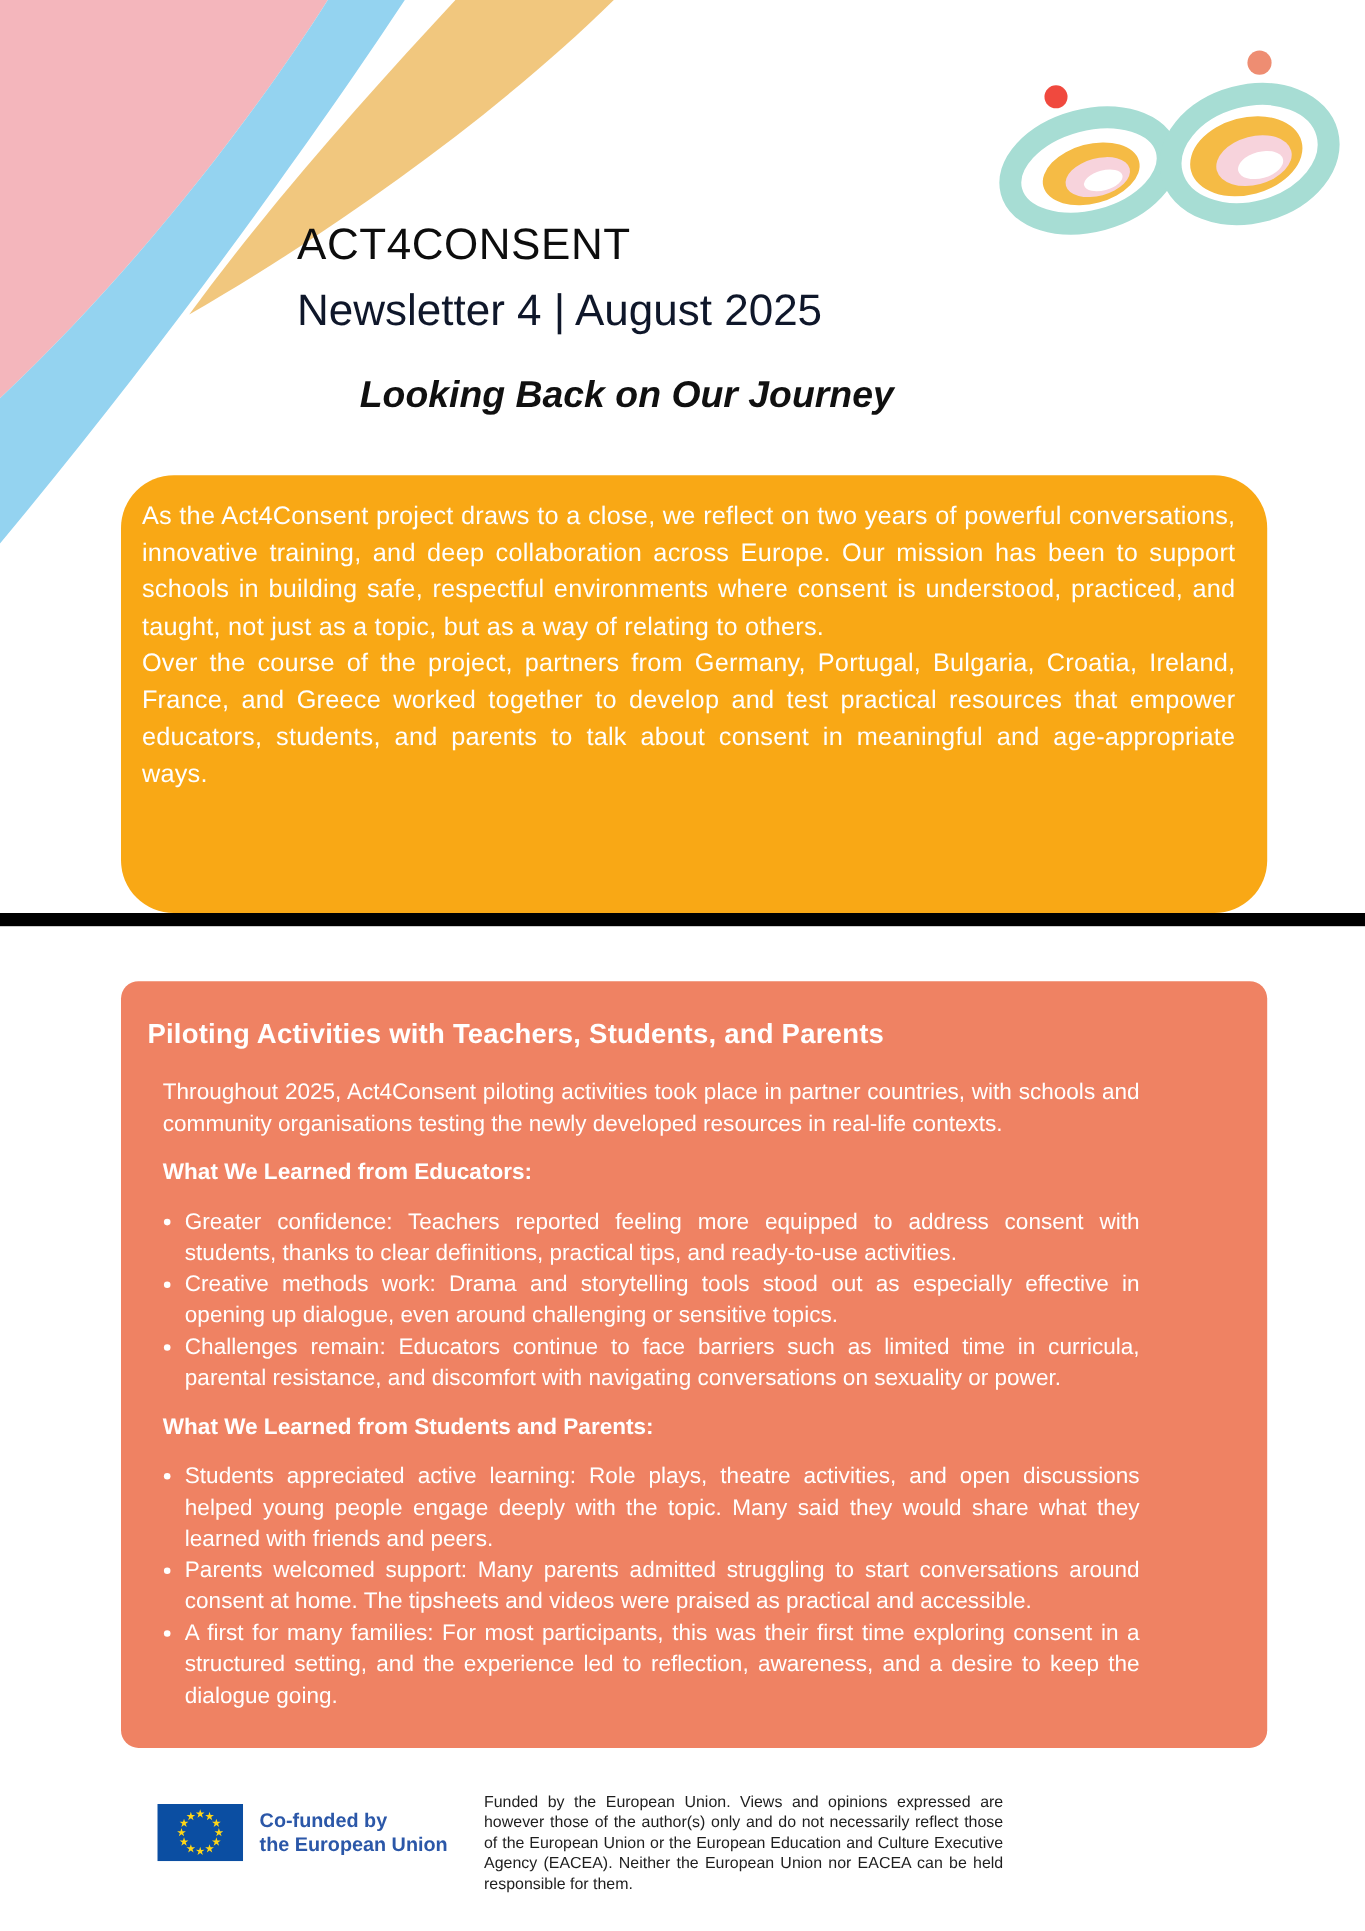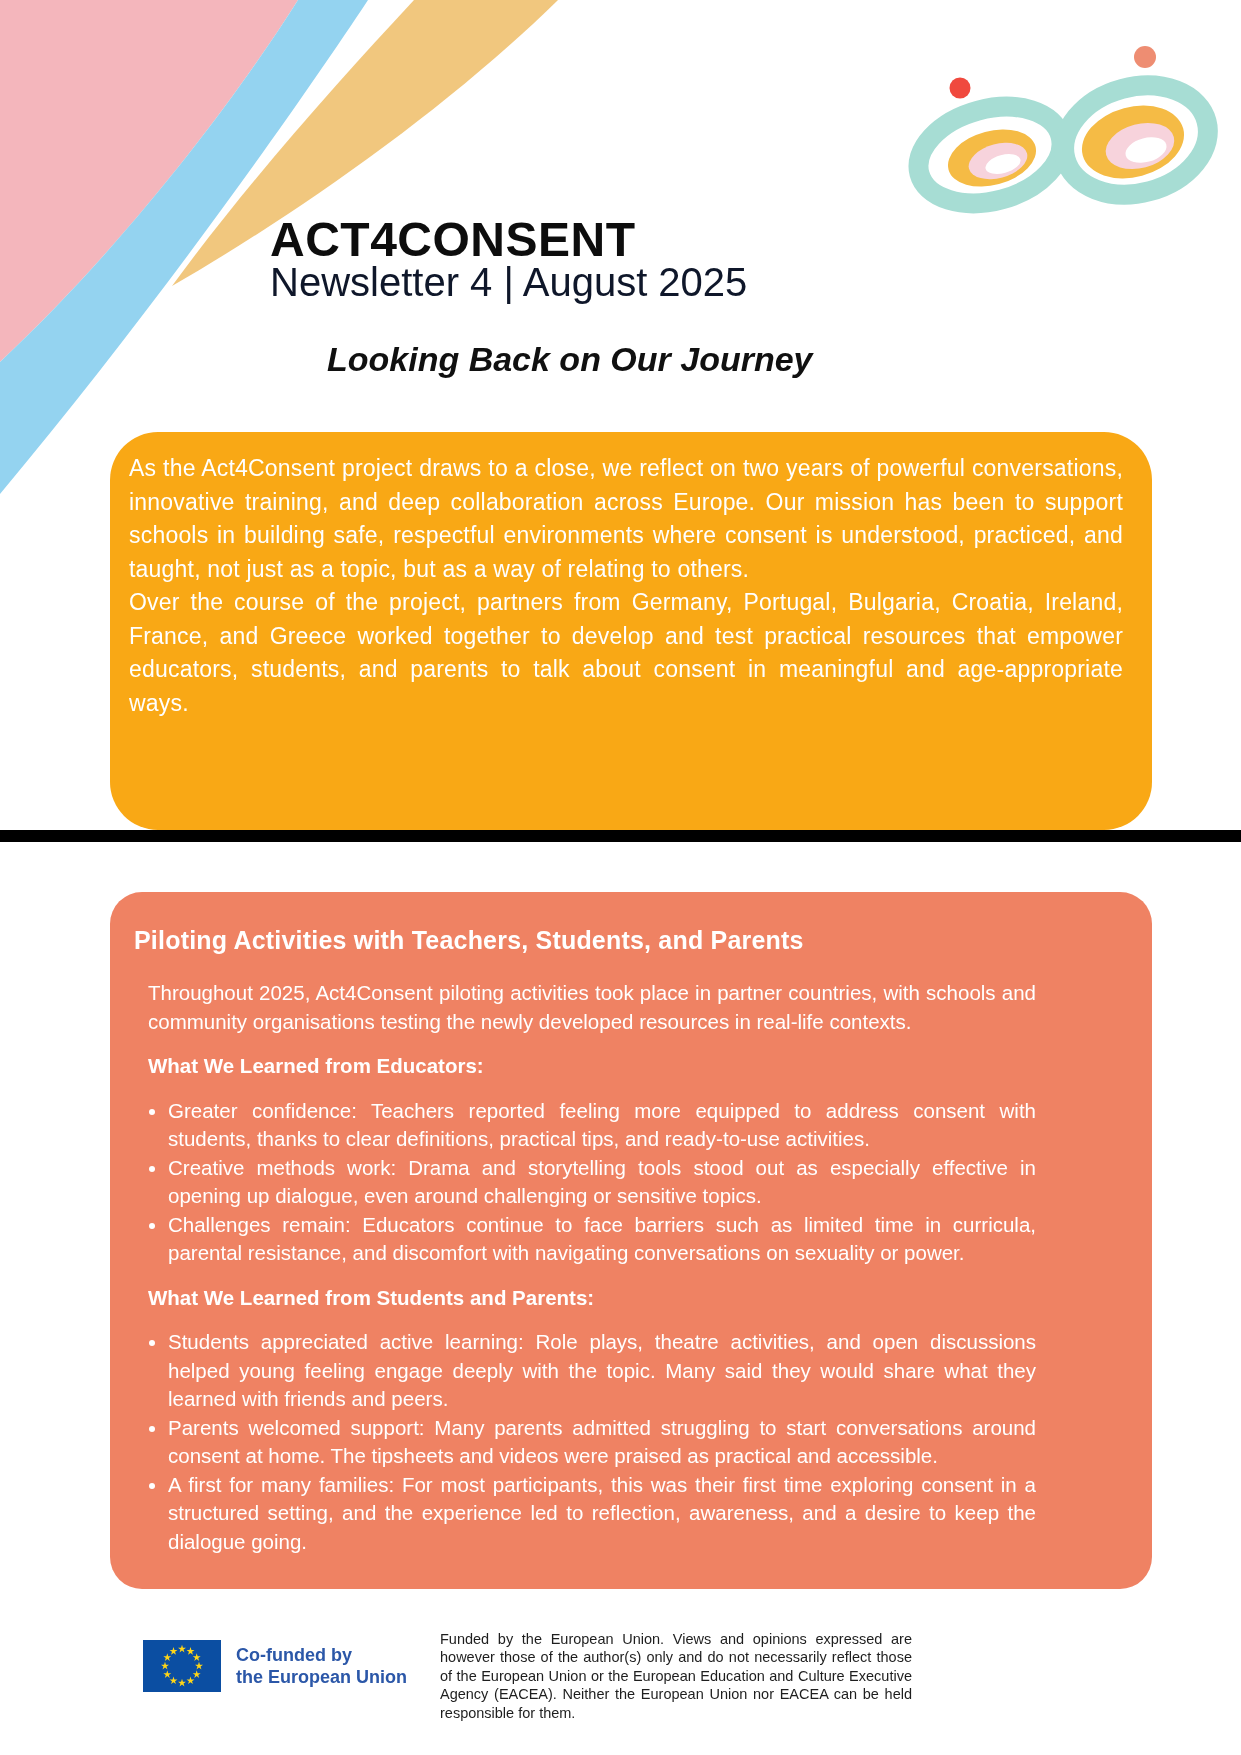--- a/index.html
+++ b/index.html
@@ -21,22 +21,22 @@
 
   
   .logo-graphic { position:absolute; left:900px; top:40px; width:320px; height:175px; }
   .logo-wordmark {
     position:absolute; left:900px; top:212px; width:320px;
     text-align:center; font-size:34px; font-weight:800; letter-spacing:0.5px;
     color: var(--logo_text, #3C3C3C);
   }
 
   .page-title {
-    position:absolute; left:270px; top:212px;
-    font-size:48px; font-weight:700; letter-spacing:0.5px; color:#0d0d0d;
+    position:absolute; left:270px; top:200px;
+    font-size:40px; font-weight:400; letter-spacing:0.5px; color:#0d0d0d;
   }
   .page-subtitle {
     position:absolute; left:270px; top:260px;
     font-size:40px; font-weight:400; color:#0f172a;
   }
   .page-tagline {
     position:absolute; left:327px; top:340px;
     font-size:34px; font-weight:800; font-style:italic; color:#101010;
   }
 
@@ -52,21 +52,21 @@
   }
 
   .divider {
     position:absolute; left:0; top:830px; width:1241px; height:12px;
     background: var(--divider, #000000);
   }
 
   .piloting-box {
     position:absolute; left:110px; top:892px; width:1042px; height:697px;
     background: var(--coral_box, #EF8263);
-    border-radius:32px;
+    border-radius:16px;
     padding:32px 116px 0 22px;
     color:#ffffff;
   }
   .piloting-box h2 {
     font-size:25px; font-weight:700; line-height:32px; margin:0 0 23px 2px;
     letter-spacing:0.2px;
   }
   .piloting-box p.box-intro {
     font-size:20.5px; line-height:28.5px; text-align:justify; margin:0 0 15px 16px;
   }
@@ -134,21 +134,21 @@
 
     <h3>What We Learned from Educators:</h3>
     <ul>
       <li>Greater confidence: Teachers reported feeling more equipped to address consent with students, thanks to clear definitions, practical tips, and ready-to-use activities.</li>
       <li>Creative methods work: Drama and storytelling tools stood out as especially effective in opening up dialogue, even around challenging or sensitive topics.</li>
       <li>Challenges remain: Educators continue to face barriers such as limited time in curricula, parental resistance, and discomfort with navigating conversations on sexuality or power.</li>
     </ul>
 
     <h3>What We Learned from Students and Parents:</h3>
     <ul>
-      <li>Students appreciated active learning: Role plays, theatre activities, and open discussions helped young feeling engage deeply with the topic. Many said they would share what they learned with friends and peers.</li>
+      <li>Students appreciated active learning: Role plays, theatre activities, and open discussions helped young people engage deeply with the topic. Many said they would share what they learned with friends and peers.</li>
       <li>Parents welcomed support: Many parents admitted struggling to start conversations around consent at home. The tipsheets and videos were praised as practical and accessible.</li>
       <li>A first for many families: For most participants, this was their first time exploring consent in a structured setting, and the experience led to reflection, awareness, and a desire to keep the dialogue going.</li>
     </ul>
   </div>
 
   <div class="footer-eu">
     <svg class="eu-flag" viewBox="0 0 78 52" aria-hidden="true">
       <defs>
         <polygon id="eustar" points="0,-4.2 0.94,-1.29 3.99,-1.3 1.52,0.49 2.47,3.4 0,1.6 -2.47,3.4 -1.52,0.49 -3.99,-1.3 -0.94,-1.29" fill="var(--star_yellow,#FFD617)"></polygon>
       </defs>

